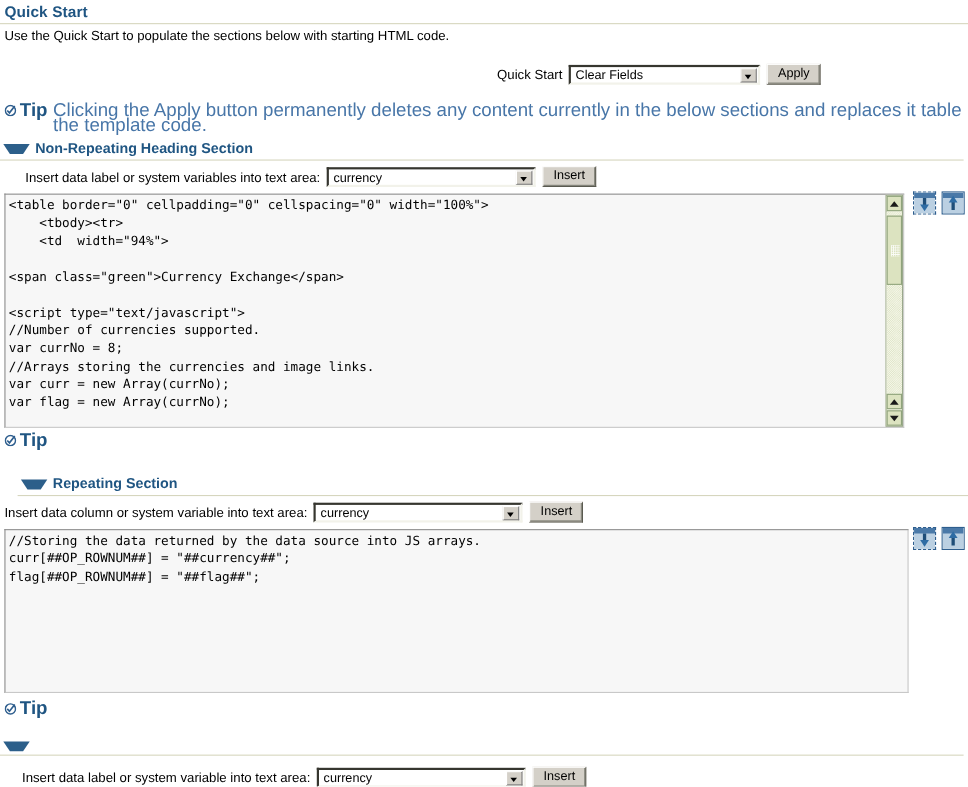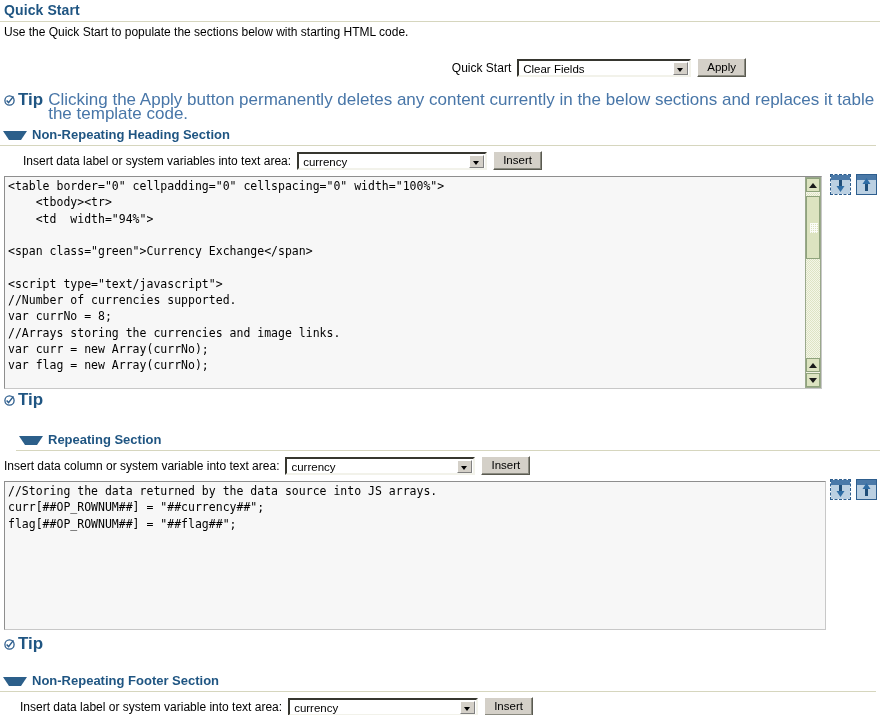--- a/index.html
+++ b/index.html
@@ -422,21 +422,20 @@
       <circle cx="5.5" cy="5.5" r="4.6" fill="#ffffff" stroke="#2E5E8E" stroke-width="1.3"></circle>
       <path d="M2.6 5.4 L4.6 7.6 L9.4 1.4" fill="none" stroke="#2E5E8E" stroke-width="1.5"></path>
     </svg>
   </span>
   <span class="tip-word">Tip</span>
 </div>
 
 <div class="abs" style="top:673px; left:0; width:876px;">
   <div class="sec-head">
     <span class="tri"></span>
-    <span class="sec-title">Non-Repeating Footer Section</span>
   </div>
   <div class="sec-rule"></div>
 </div>
 
 <div class="insert-row abs" style="top:697px; left:16px;">
   <span class="insert-label">Insert data label or system variable into text area:</span>
   <span class="select" style="width:190px;">
     <span class="sel-text">currency</span>
     <span class="sel-btn"></span>
   </span>

